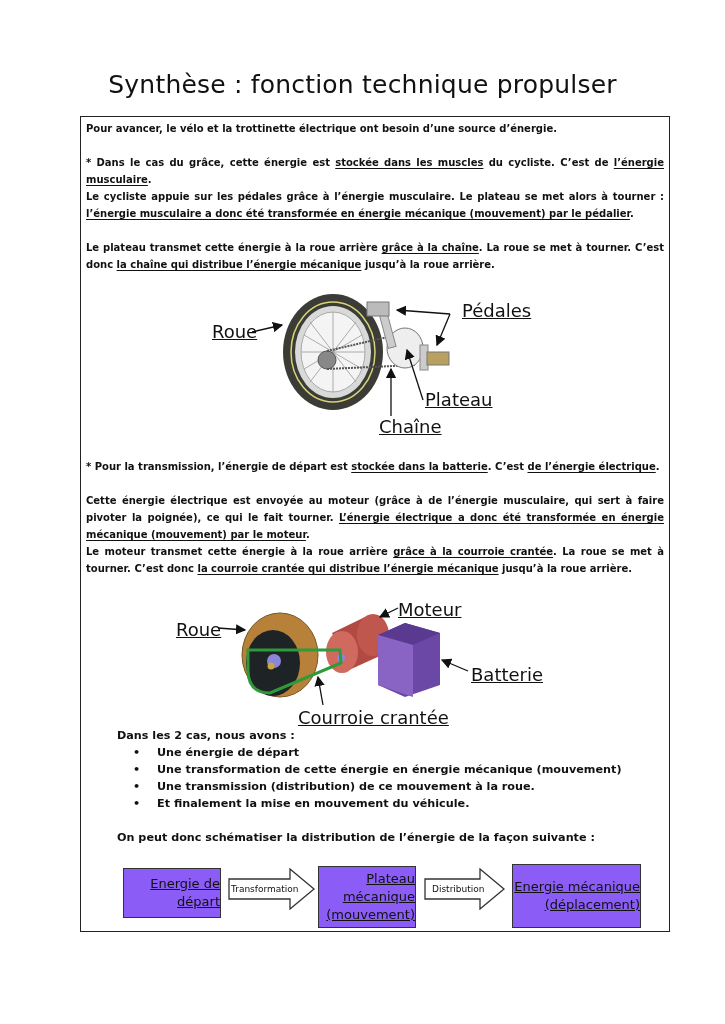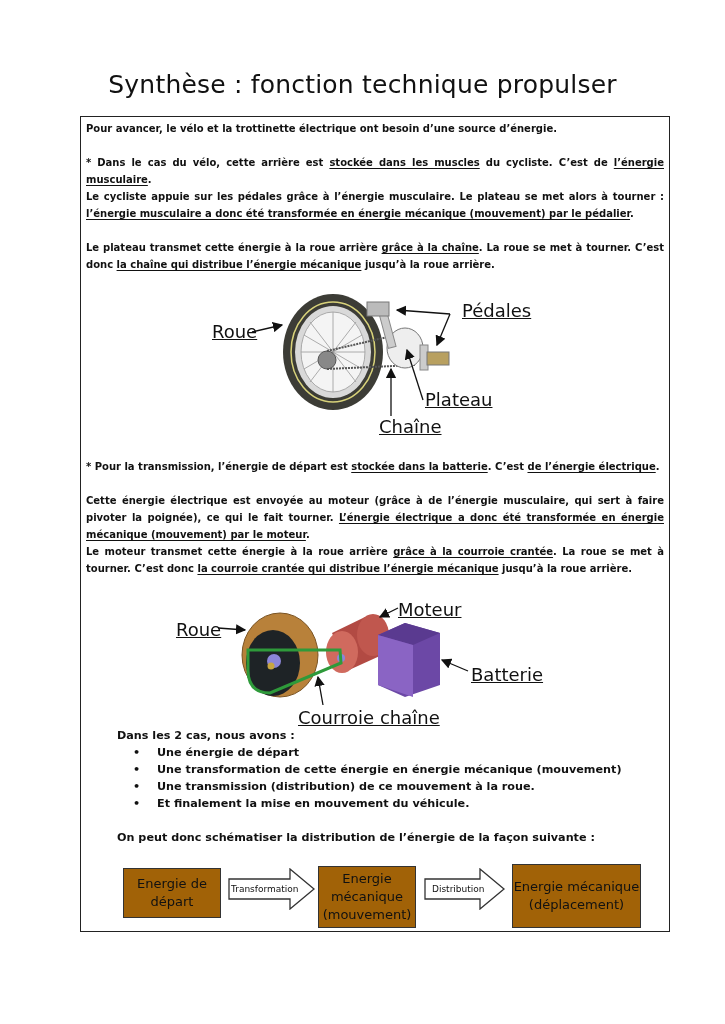--- a/index.html
+++ b/index.html
@@ -11,37 +11,37 @@
       border:1.5px solid #222; box-sizing:border-box; }
     .para { position:absolute; left:86px; width:578px; font-size:10px; font-weight:bold;
       line-height:17px; text-align:justify; }
     .u { text-decoration:underline; text-underline-offset:2px; }
     .lbl { position:absolute; font-size:18px; font-weight:normal; white-space:nowrap;text-decoration:underline; }
     .list-intro { position:absolute; left:117px; font-size:11.2px; font-weight:bold; }
     ul.points { position:absolute; left:117px; top:744px; margin:0; padding:0 0 0 40px;
       font-size:11.2px; font-weight:bold; line-height:17px; }
     ul.points li { list-style:none; position:relative; }
     ul.points li .bullet { position:absolute; left:-24px; top:0; }
-    .box { position:absolute; border:1.5px solid #333; box-sizing:border-box; background:#a16207;
-      display:flex; align-items:center; justify-content:center; text-align:center;
-      font-size:13px; line-height:18px; }
+    .box { position:absolute; border:1.5px solid #333; box-sizing:border-box; background:#8b5cf6;
+      display:flex; align-items:center; justify-content:center; text-align:right;
+      font-size:13px; line-height:18px;text-decoration:underline; }
     .arrow { position:absolute; }
     .arrow-label { position:absolute; font-size:9px; white-space:nowrap; }
   </style>
 </head>
 <body>
 
 <div class="title">Synthèse : fonction technique propulser</div>
 
 <div class="frame"></div>
 
 <div class="para" style="top:120px;">Pour avancer, le vélo et la trottinette électrique ont besoin d’une source d’énergie.</div>
 
 <div class="para" style="top:154px;">
-  <span>* Dans le cas du vélo, cette arrière est </span><span class="u">stockée dans les muscles</span><span> du cycliste. C’est de </span><span class="u">l’énergie musculaire</span><span>.</span>
+  <span>* Dans le cas du grâce, cette énergie est </span><span class="u">stockée dans les muscles</span><span> du cycliste. C’est de </span><span class="u">l’énergie musculaire</span><span>.</span>
 </div>
 <div class="para" style="top:188px;">
   <span>Le cycliste appuie sur les pédales grâce à l’énergie musculaire. Le plateau se met alors à tourner : </span><span class="u">l’énergie musculaire a donc été transformée en énergie mécanique (mouvement) par le pédalier</span><span>.</span>
 </div>
 <div class="para" style="top:239px;">
   <span>Le plateau transmet cette énergie à la roue arrière </span><span class="u">grâce à la chaîne</span><span>. La roue se met à tourner. C’est donc </span><span class="u">la chaîne qui distribue l’énergie mécanique</span><span> jusqu’à la roue arrière.</span>
 </div>
 
 <svg style="position:absolute;left:200px;top:290px;" width="340" height="150">
   <defs>
@@ -117,34 +117,34 @@
     <path d="M208,40 L243,50 L243,102 L208,90 Z" fill="#8a64c4"></path>
   </g>
   <line x1="48" y1="33" x2="75" y2="35" stroke="#111" stroke-width="1.3" marker-end="url(#ah2)"></line>
   <line x1="228" y1="13" x2="210" y2="22" stroke="#111" stroke-width="1.3" marker-end="url(#ah2)"></line>
   <line x1="298" y1="76" x2="272" y2="65" stroke="#111" stroke-width="1.3" marker-end="url(#ah2)"></line>
   <line x1="153" y1="110" x2="148" y2="82" stroke="#111" stroke-width="1.3" marker-end="url(#ah2)"></line>
 </svg>
 <div class="lbl" style="left:176px;top:619px;">Roue</div>
 <div class="lbl" style="left:398px;top:599px;">Moteur</div>
 <div class="lbl" style="left:471px;top:664px;">Batterie</div>
-<div class="lbl" style="left:298px;top:707px;">Courroie chaîne</div>
+<div class="lbl" style="left:298px;top:707px;">Courroie crantée</div>
 
 <div class="list-intro" style="top:729px;">Dans les 2 cas, nous avons :</div>
 <ul class="points">
   <li><span class="bullet">•</span><span>Une énergie de départ</span></li>
   <li><span class="bullet">•</span><span>Une transformation de cette énergie en énergie mécanique (mouvement)</span></li>
   <li><span class="bullet">•</span><span>Une transmission (distribution) de ce mouvement à la roue.</span></li>
   <li><span class="bullet">•</span><span>Et finalement la mise en mouvement du véhicule.</span></li>
 </ul>
 <div class="list-intro" style="top:831px;">On peut donc schématiser la distribution de l’énergie de la façon suivante :</div>
 
 <div class="box" style="left:123px;top:868px;width:98px;height:50px;">Energie de départ</div>
 <svg class="arrow" style="left:228px;top:868px;" width="88" height="42">
   <path d="M1,11 L62,11 L62,1 L86,21 L62,41 L62,31 L1,31 Z" fill="#fff" stroke="#333" stroke-width="1.3"></path>
 </svg>
 <div class="arrow-label" style="left:231px;top:884px;">Transformation</div>
-<div class="box" style="left:318px;top:866px;width:98px;height:62px;">Energie mécanique (mouvement)</div>
+<div class="box" style="left:318px;top:866px;width:98px;height:62px;">Plateau mécanique (mouvement)</div>
 <svg class="arrow" style="left:424px;top:868px;" width="82" height="42">
   <path d="M1,11 L56,11 L56,1 L80,21 L56,41 L56,31 L1,31 Z" fill="#fff" stroke="#333" stroke-width="1.3"></path>
 </svg>
 <div class="arrow-label" style="left:432px;top:884px;">Distribution</div>
 <div class="box" style="left:512px;top:864px;width:129px;height:64px;">Energie mécanique (déplacement)</div>
 
 </body></html>

